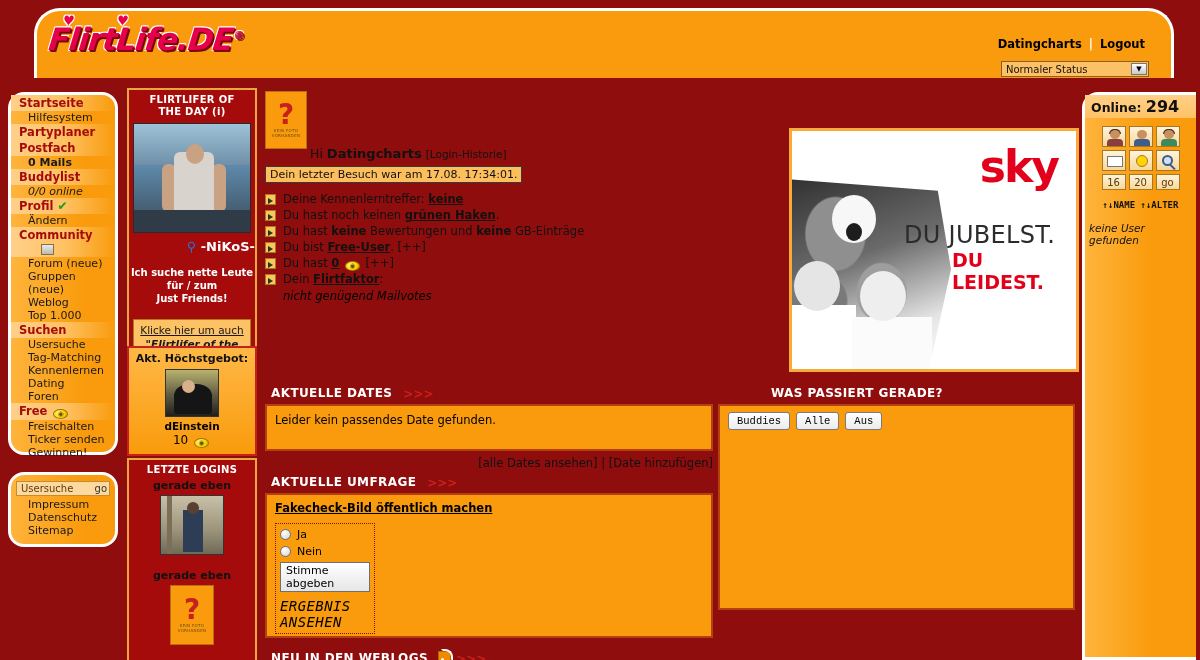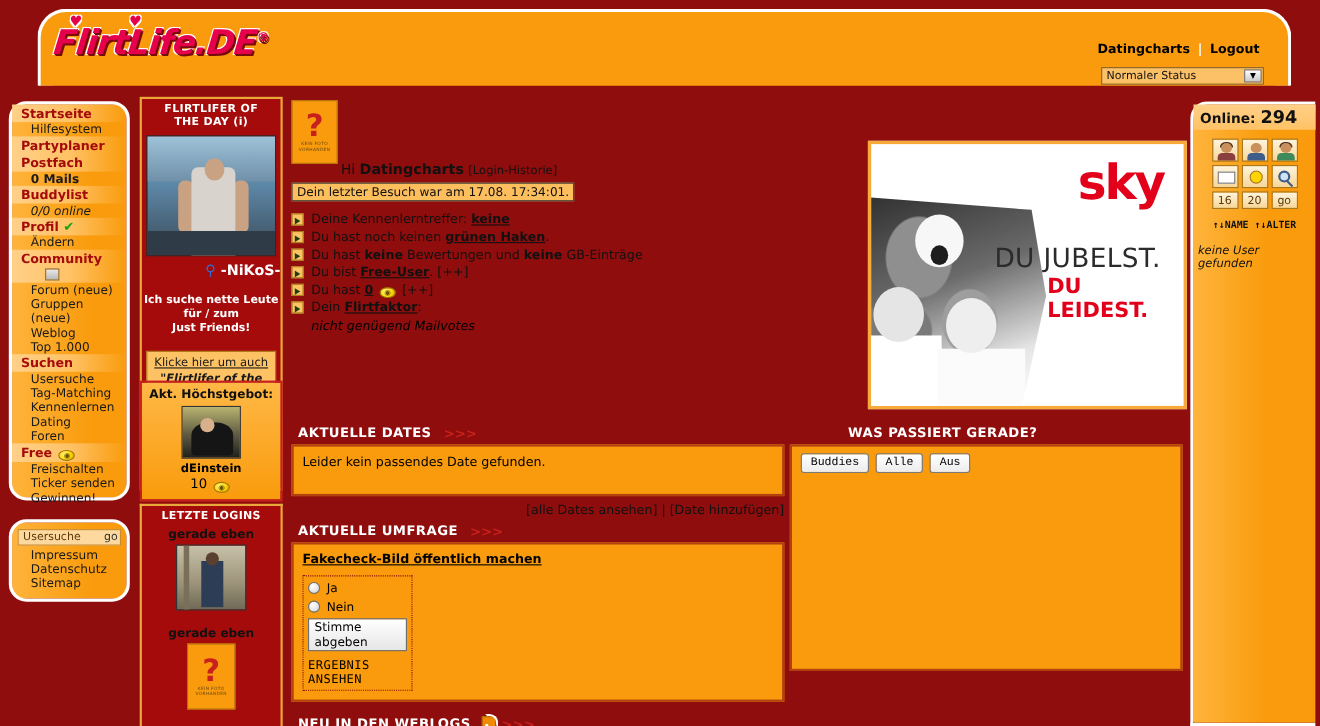--- a/index.html
+++ b/index.html
@@ -325,22 +325,23 @@
     width: 11px; height: 11px; border-radius: 50%;
     background: radial-gradient(circle at 35% 30%, #fff, #e0e0e0 70%, #9a9a9a);
     border: 1px solid #6f6f6f; margin-right: 6px;
   }
   #votebtn {
     display: inline-block; background: linear-gradient(#fff,#e6e6e6);
     border: 1px solid #6f6f6f; font-size: 11px; padding: 1px 5px;
     margin-bottom: 6px;
   }
   #resultlink {
-    font-size: 11px; letter-spacing: .4px; padding-bottom: 3px;
+    font-size: 14px; letter-spacing: .4px; padding-bottom: 3px;
     font-family: "DejaVu Sans Mono", monospace;
+    font-style: italic;
   }
   #h-weblogs { left: 3px; top: 562px; }
 
   #h-wpg { left: 456px; top: 297px; margin-left: 47px; }
   #p-wpg { left: 456px; top: 316px; width: 357px; height: 206px; }
   #wpgbtns { display: flex; gap: 6px; padding: 6px 0 0 8px; font-family: Liberation Mono, monospace; }
   .wpgbtn {
     background: linear-gradient(#fff,#ececec); border: 1px solid #7a7a7a;
     border-radius: 3px; font-size: 10.5px; padding: 2px 8px;
   }

